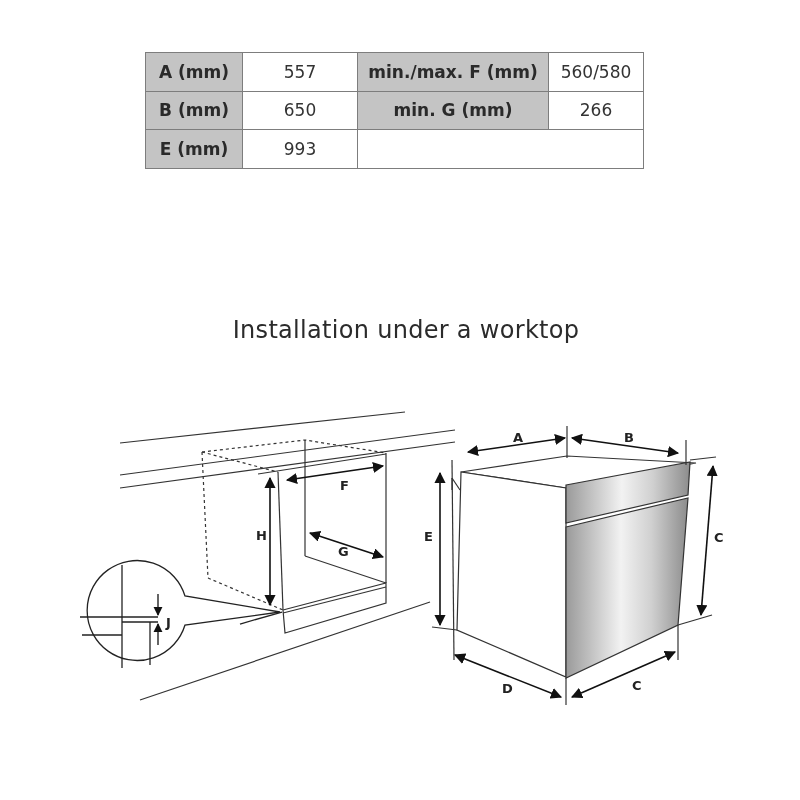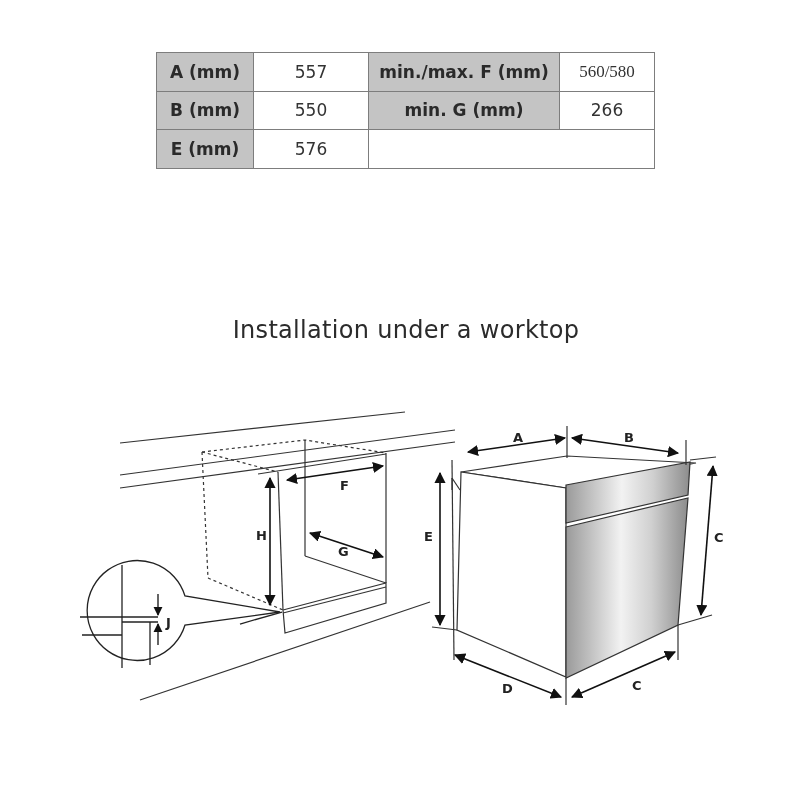--- a/index.html
+++ b/index.html
@@ -1,49 +1,49 @@
 <!DOCTYPE html>
 <html><head>
 <meta charset="utf-8">
 <style>
   html, body { margin: 0; padding: 0; background: #ffffff; }
   body { width: 800px; height: 800px; position: relative; overflow: hidden;
          font-family: "DejaVu Sans", sans-serif; color: #222; }
-  .spec-table { position: absolute; left: 156px; top: 52px; border-collapse: collapse;
+  .spec-table { position: absolute; left: 145px; top: 52px; border-collapse: collapse;
                 font-family: "DejaVu Sans", sans-serif; }
   .spec-table td { border: 1.5px solid #7d7d7d; height: 37.5px; padding: 0; text-align: center;
                    font-size: 17px; }
   .spec-table td.lbl { background: #c4c4c4; font-weight: bold; color: #2a2a2a; }
   .spec-table td.val { background: #ffffff; color: #333; margin-top: 15px; }
-  .c1 { width: 96px; } .c2 { width: 114px; } .c3 { width: 190px; } .c4 { width: 94px; font-family: Liberation Serif, serif; }
+  .c1 { width: 96px; } .c2 { width: 114px; } .c3 { width: 190px; } .c4 { width: 94px; }
   .title { position: absolute; left: 0; width: 812px; top: 316px; text-align: center;
            font-size: 24px; color: #2b2b2b; letter-spacing: 0.3px; }
   svg.diagram { position: absolute; left: 0; top: 0; }
   .lbl-txt { font-family: "DejaVu Sans", sans-serif; font-weight: bold; font-size: 13px; fill: #222; }
 </style>
 </head>
 <body>
 
 <table class="spec-table">
   <tbody>
       <tr>
     <td class="lbl c1">A (mm)</td>
     <td class="val c2">557</td>
     <td class="lbl c3">min./max. F (mm)</td>
     <td class="val c4">560/580</td>
   </tr>
   <tr>
     <td class="lbl">B (mm)</td>
-    <td class="val">550</td>
+    <td class="val">650</td>
     <td class="lbl">min. G (mm)</td>
     <td class="val">266</td>
   </tr>
   <tr>
     <td class="lbl">E (mm)</td>
-    <td class="val">576</td>
+    <td class="val">993</td>
     <td class="val" colspan="2"></td>
   </tr>
 </tbody>
   </table>
 
 <div class="title">Installation under a worktop</div>
 
 <svg class="diagram" width="800" height="800" viewBox="0 0 800 800">
   <defs>
     <marker id="ah" viewBox="0 0 10 10" refX="9" refY="5" markerWidth="7" markerHeight="7" orient="auto-start-reverse">

